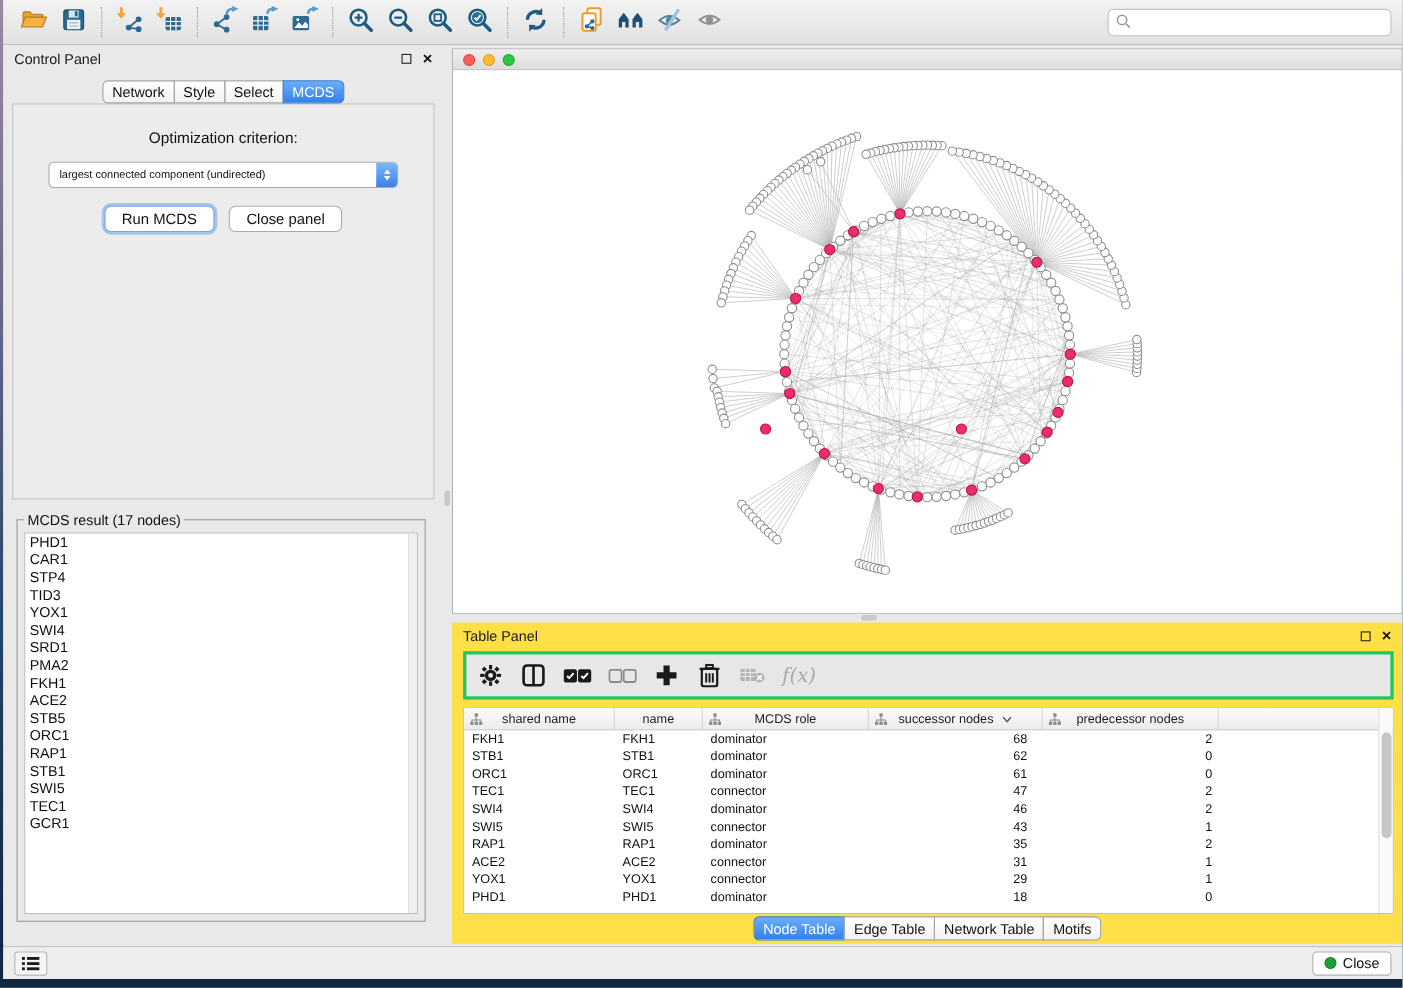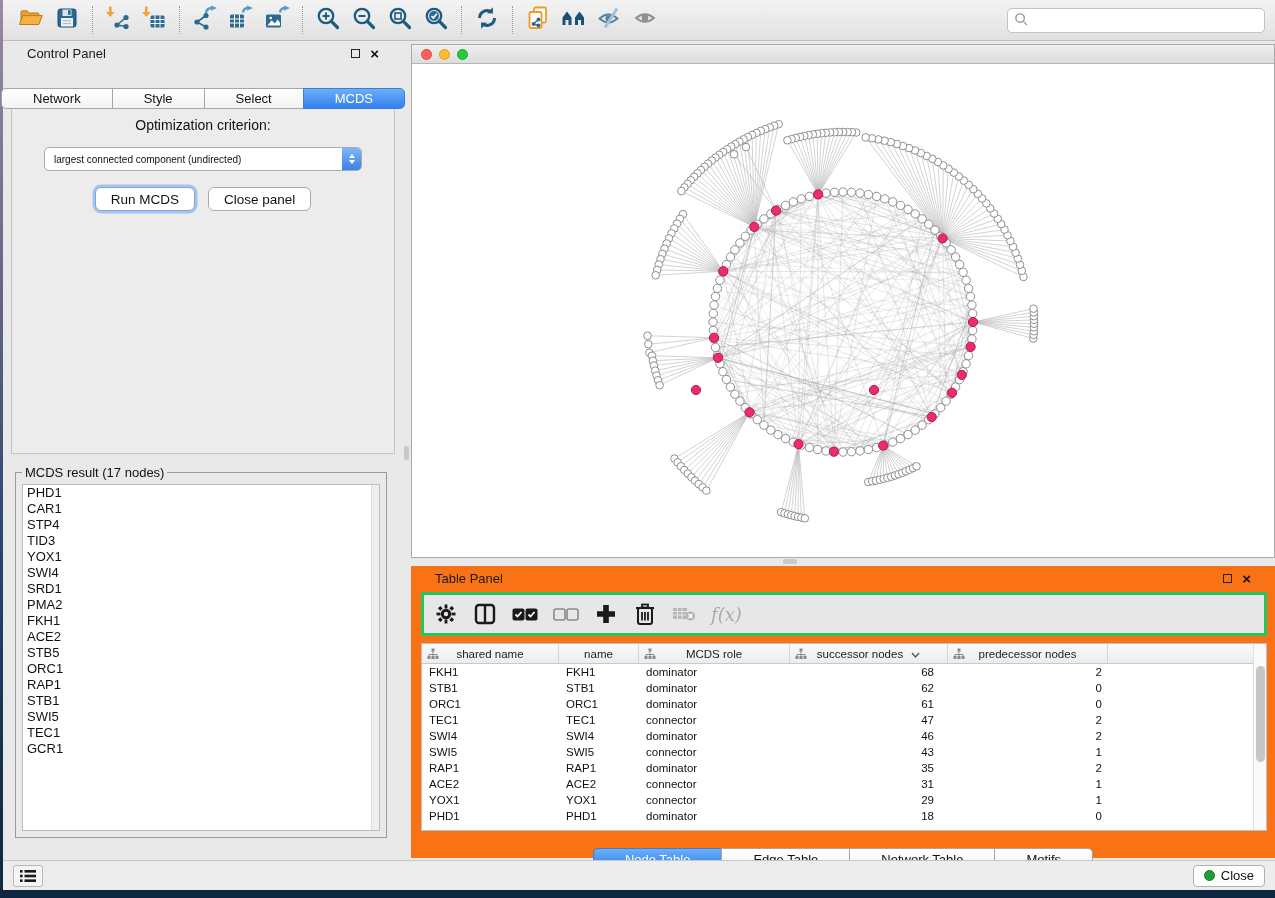--- a/index.html
+++ b/index.html
@@ -15,31 +15,31 @@
     display:flex; align-items:center; padding:0 10px; }
   .tb-btn { width:36px; height:32px; display:flex; align-items:center; justify-content:center; border-radius:4px; }
   .tb-btn svg { width:26px; height:26px; }
   .tb-sep { width:1px; height:28px; border-left:1px dotted #9a9a9a; margin:0 7px; }
   .search-wrap { margin-left:auto; position:relative; }
   .search-input { width:258px; height:25px; border:1px solid #c3c3c3; border-radius:5px;
     background:#fff; padding:0 8px 0 26px; font-size:12px; outline:none; color:#333; }
   .search-glyph { position:absolute; left:7px; top:4px; width:15px; height:15px; }
 
   
-  .panel-title-bar { height:24px; display:flex; align-items:center; padding:0 24px; }
+  .panel-title-bar { height:24px; display:flex; align-items:center; padding:0 10px; }
   .panel-title { font-size:13px; color:#1a1a1a; }
   .win-icons { margin-left:auto; display:flex; align-items:center; gap:10px; }
   .float-glyph { width:9px; height:9px; border:1.6px solid #222; display:inline-block; }
   .close-glyph { font-size:15px; font-weight:900; color:#111; line-height:9px; }
 
   
   .control-panel { position:absolute; left:0; top:41px; width:400px; height:817px; background:#e9e9e9; }
   .cp-tabs { position:absolute; left:0; top:32px; width:100%; display:flex; justify-content:center; z-index:2; }
-  .seg-tab { height:21px; padding:0 31px; display:flex; align-items:center; font-size:13px; color:#111;
-    background:linear-gradient(#ffffff,#f2f2f2); border:1px solid #a6a6a6; margin-left:-1px; cursor:default;margin-top:15px; }
+  .seg-tab { height:21px; padding:0 8px; display:flex; align-items:center; font-size:13px; color:#111;
+    background:linear-gradient(#ffffff,#f2f2f2); border:1px solid #a6a6a6; margin-left:-1px; cursor:default; }
   .seg-tab:first-child { border-radius:5px 0 0 5px; margin-left:0; }
   .seg-tab:last-child { border-radius:0 5px 5px 0; }
   .seg-tab.active { background:linear-gradient(#6caef8,#3181ee); border-color:#3a7cd6; color:#fff; }
   .cp-box { position:absolute; left:8px; top:53px; width:384px; height:360px;
     background:#ececec; border:1px solid #c3c3c3; }
   .opt-label { margin-top:22px; text-align:center; font-size:14px; color:#111; }
   .combo { position:relative; margin:14px auto 0; width:318px; height:24px; background:#fff;
     border:1px solid #acacac; border-radius:5px; display:flex; align-items:center; }
   .combo-text { flex:1; font-size:10px; color:#111; padding-left:9px; white-space:nowrap; }
   .combo-step { width:19px; height:22px; margin-right:0; border-radius:0 4px 4px 0;
@@ -71,21 +71,21 @@
     display:flex; align-items:center; position:relative; }
   .lights { display:flex; gap:7px; margin-left:9px; }
   .light { width:11px; height:11px; border-radius:50%; }
   .light.red { background:#ff5f57; border:1px solid #e0443e; }
   .light.yellow { background:#febc2e; border:1px solid #d8a024; }
   .light.green { background:#28c840; border:1px solid #1aab29; }
   .net-title { position:absolute; left:0; right:0; text-align:center; font-size:12.5px; font-weight:600; color:#222; }
   .net-canvas { position:absolute; left:0; top:19px; width:862px; height:493px; background:#fff; }
 
   
-  .table-panel { position:absolute; left:408px; top:566px; width:864px; height:292px; background:#f97316; }
+  .table-panel { position:absolute; left:408px; top:566px; width:864px; height:292px; background:#fde047; }
   .tp-toolbar { position:absolute; left:10px; top:26px; right:8px; height:44px;
     background:#e7e7e7; border:3px solid #22c55e; display:flex; align-items:center; padding-left:10px; gap:15px; }
   .tp-icon { display:flex; align-items:center; justify-content:center; min-width:24px; height:26px; }
   .fx { font-family:"DejaVu Serif",serif; font-style:italic; color:#aaa; font-size:18px; }
 
   .table-wrap { position:absolute; left:10px; top:77px; right:8px; height:188px;
     background:#fff; border:1px solid #bfbfbf; }
   .thead { display:flex; height:20px; background:linear-gradient(#fbfbfb,#ececec); border-bottom:1px solid #c9c9c9; }
   .th { position:relative; display:flex; align-items:center; justify-content:center;
     border-right:1px solid #d6d6d6; font-size:11.5px; color:#1c1c1c; gap:4px; }

